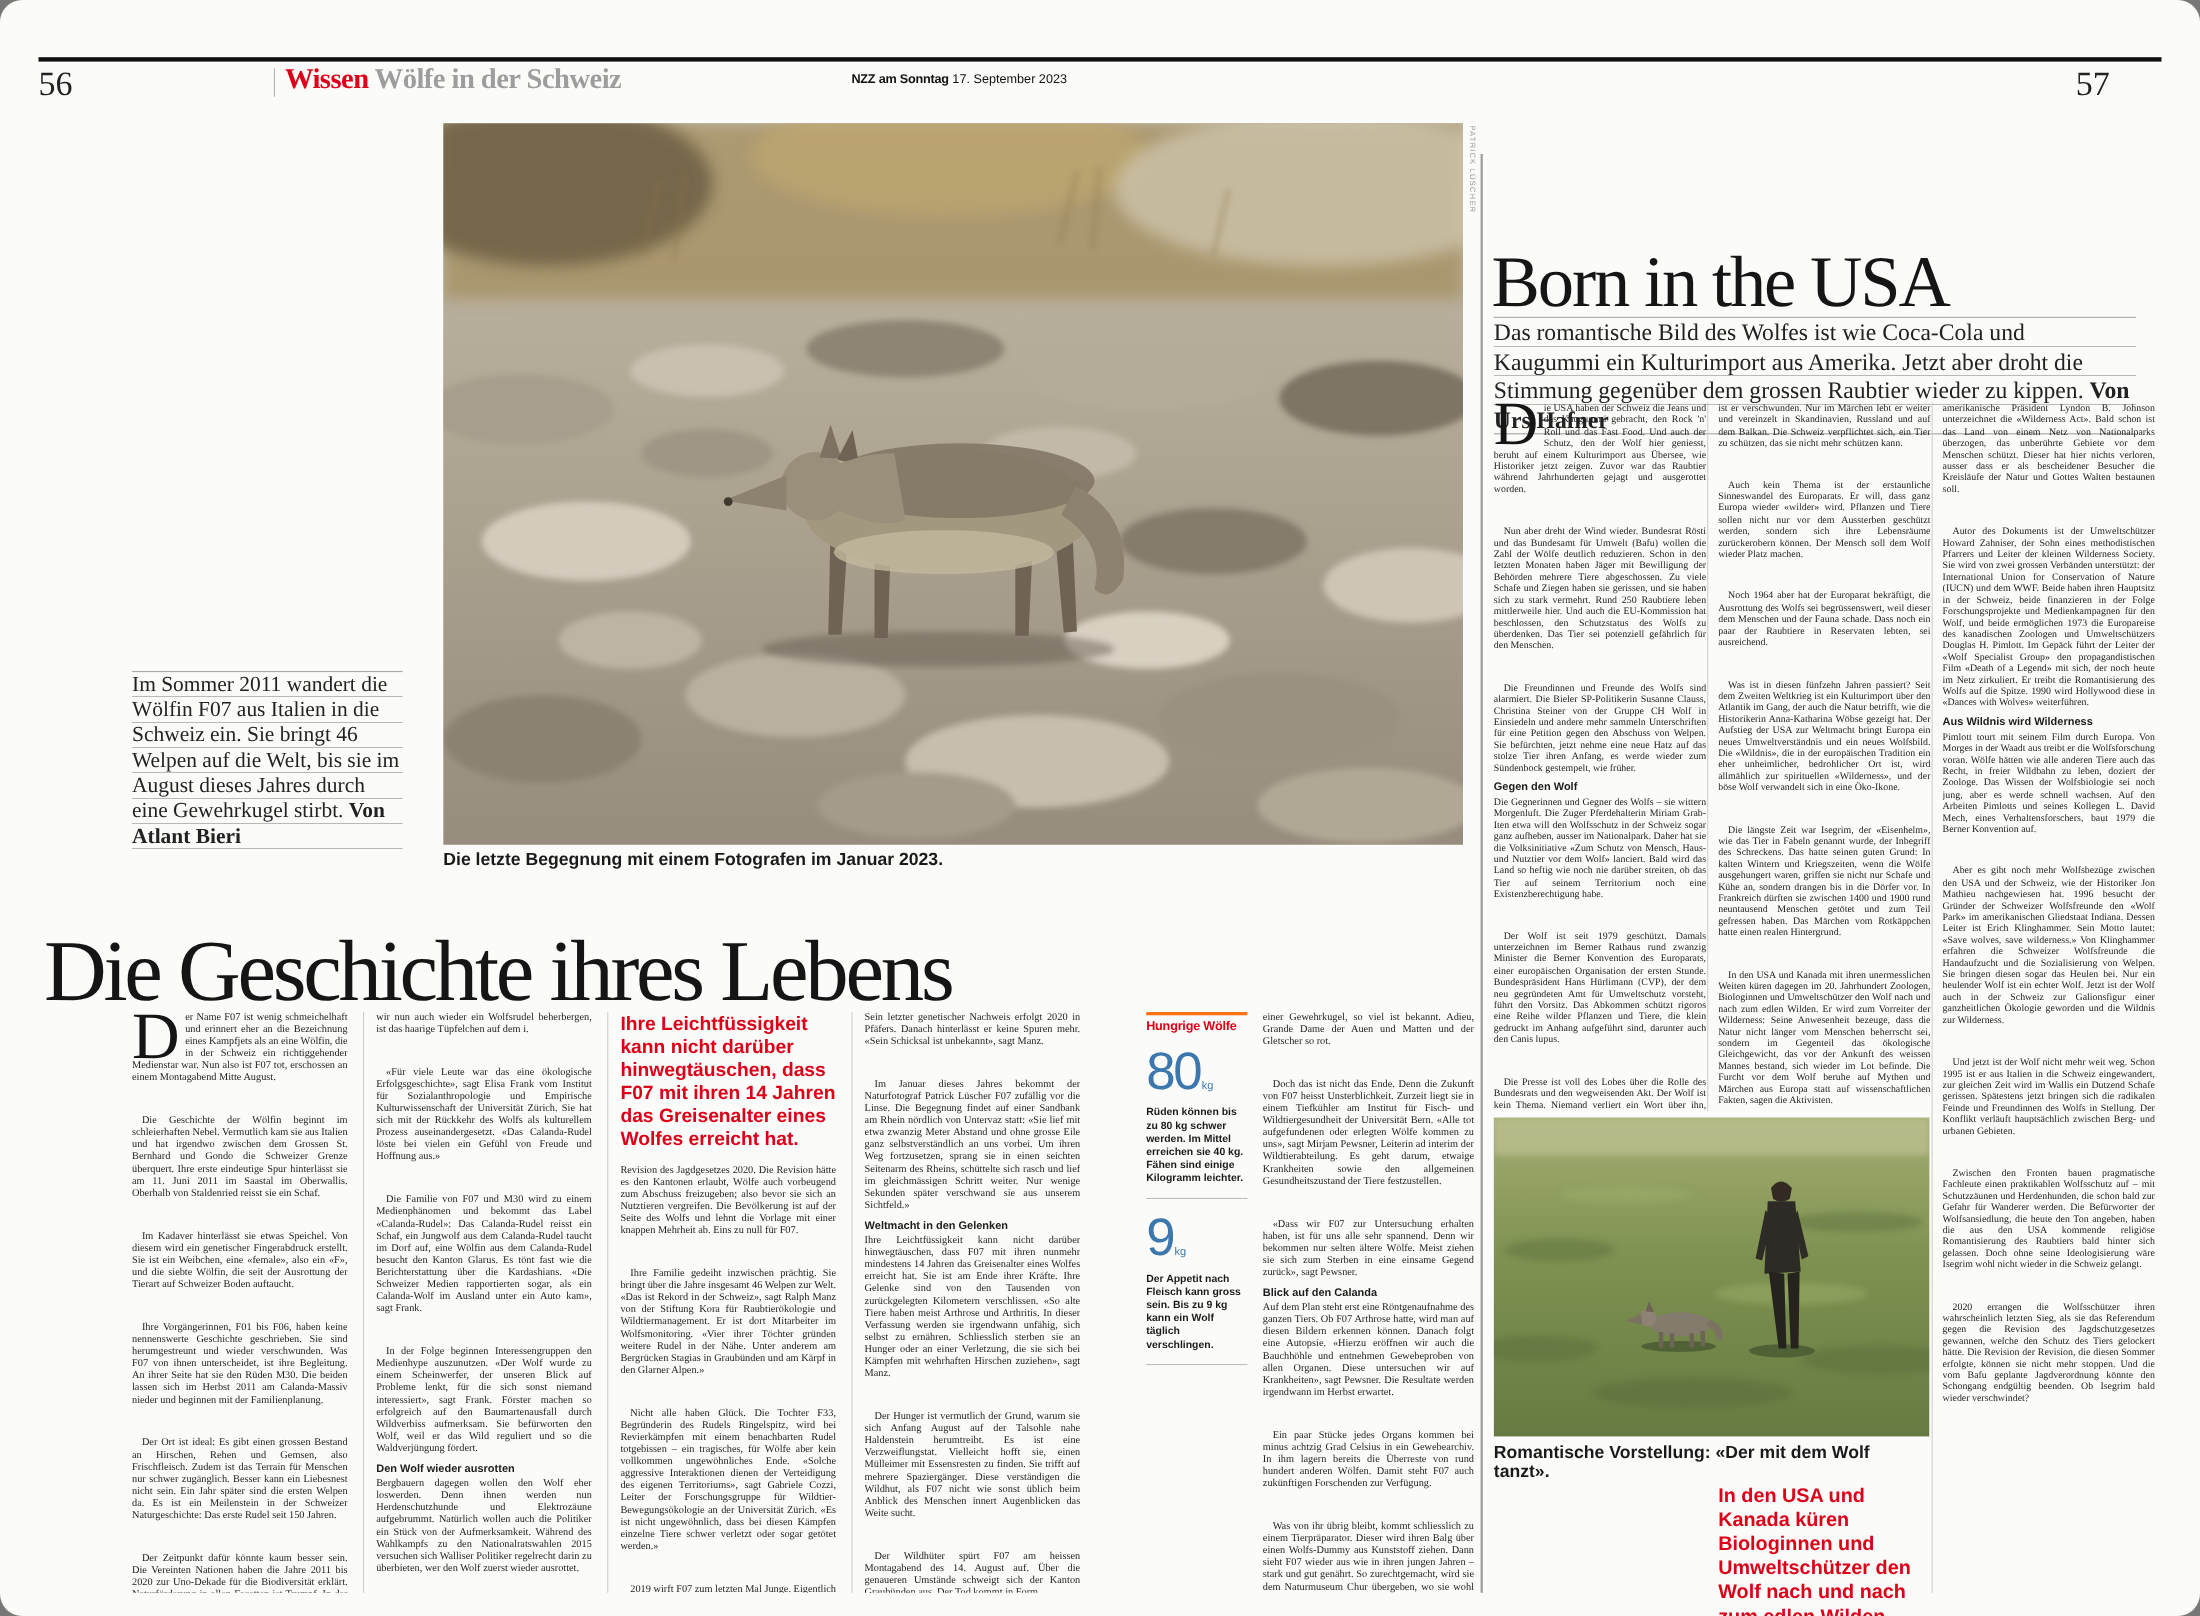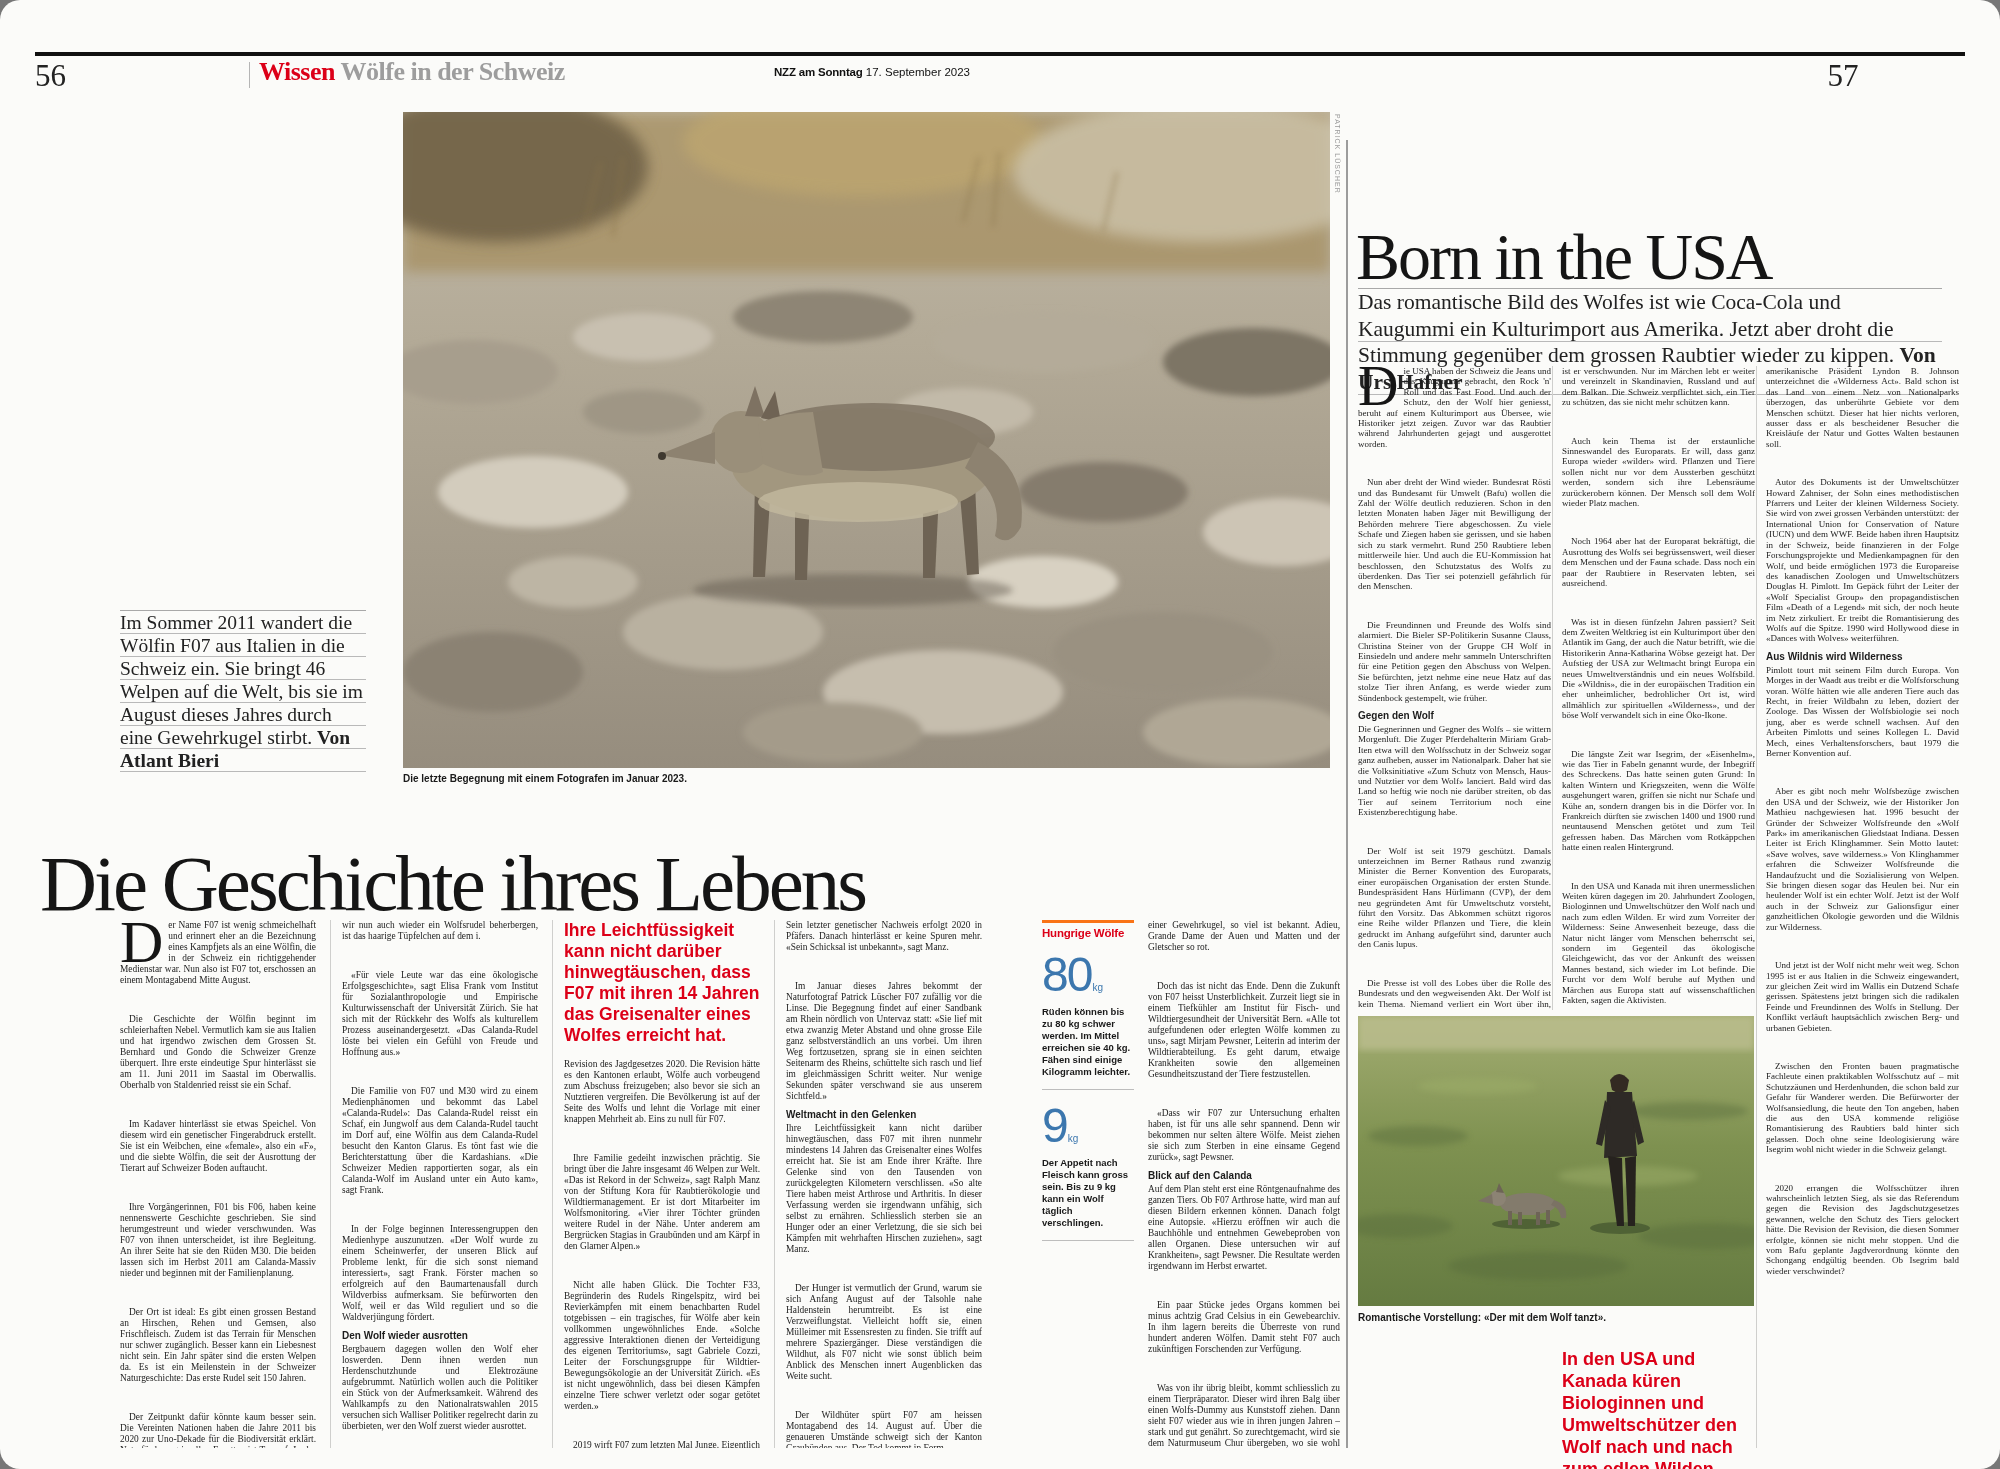--- a/index.html
+++ b/index.html
@@ -5,21 +5,21 @@
   html,body{margin:0;padding:0;background:#777;}
   #spread{
     position:relative;width:2000px;height:1469px;background:#fbfbf9;
     font-family:"Liberation Serif",serif;color:#1c1c1c;overflow:hidden;border-radius:20px;
     -webkit-font-smoothing:antialiased;
   }
   
   .toprule{position:absolute;left:35px;top:52px;width:1930px;height:4px;background:#101010;}
   .pagenum{position:absolute;top:60px;font-size:31px;line-height:1;color:#222;}
   .pagenum.left{left:35px;}
-  .pagenum.right{left:1793px;width:100px;text-align:center;}
+  .pagenum.right{left:1887px;width:100px;text-align:left;}
   .section-tick{position:absolute;left:249px;top:62px;width:1px;height:26px;background:#b5b5b5;}
   .section-head{position:absolute;left:259px;top:59px;font-weight:700;font-size:26px;line-height:1;letter-spacing:-.5px;}
   .section-head .sec{color:#dc0018;}
   .section-head .topic{color:#9d9d9d;}
   .masthead{position:absolute;left:660px;top:66px;width:310px;text-align:right;
     font-family:"Liberation Sans",sans-serif;font-size:11.5px;color:#111;}
   .masthead b{letter-spacing:-.2px;}
   
   .standfirst{
     position:absolute;left:120px;top:610px;width:246px;
@@ -36,21 +36,21 @@
   .photo.wolf{left:403px;top:112px;width:927px;height:656px;}
   .photo.field{left:1358px;top:1016px;width:396px;height:290px;}
   .photo svg{display:block;}
   .photo-credit{
     position:absolute;left:1334px;top:114px;height:220px;
     writing-mode:vertical-rl;font-family:"Liberation Sans",sans-serif;
     font-size:7px;letter-spacing:1px;color:#9a9a9a;
   }
   .photo-caption{
     position:absolute;font-family:"Liberation Sans",sans-serif;font-weight:700;
-    font-size:10px;color:#1a1a1a;
+    font-size:16px;color:#1a1a1a;
   }
   .caption-wolf{left:403px;top:773px;width:760px;}
   .caption-field{left:1358px;top:1312px;width:396px;}
   
   .body-col{position:absolute;top:920px;height:528px;overflow:hidden;
     font-size:9.4px;line-height:11px;text-align:justify;}
   .body-col.c1{left:120px;width:196px;}
   .body-col.c2{left:342px;width:196px;}
   .body-col.c3{left:564px;width:196px;}
   .body-col.c4{left:786px;width:196px;}

